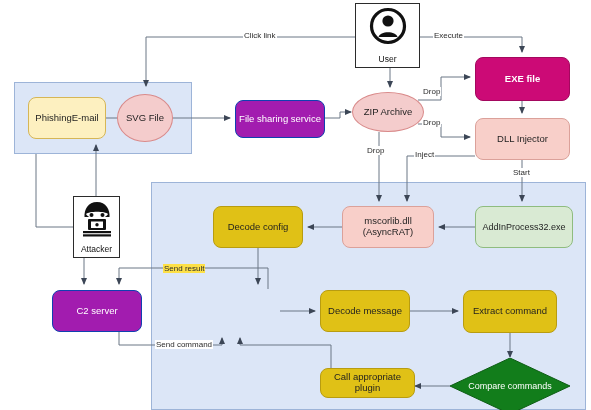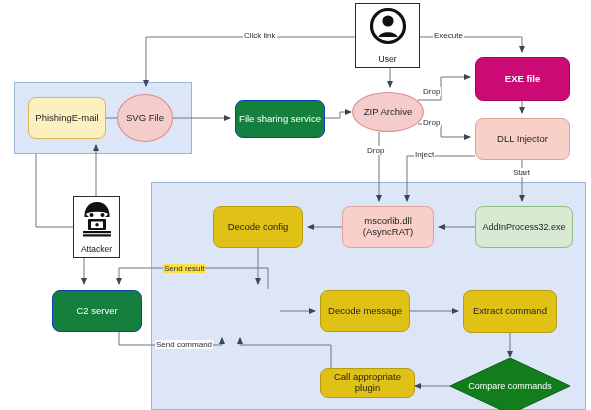--- a/index.html
+++ b/index.html
@@ -12,21 +12,21 @@
 
   .node{position:absolute;box-sizing:border-box;display:flex;align-items:center;
         justify-content:center;text-align:center;line-height:1.15;}
   .node span{display:block;pointer-events:none;}
 
   .rr{border-radius:8px;}
   .ell{border-radius:50%;}
 
   .n-yellowbox{background:#fdf0c0;border:1px solid #d6b656;color:#1f1f1f;font-size:9.5px;}
   .n-pinkell{background:#f4cccc;border:1px solid #d98a8a;color:#1f1f1f;font-size:9.5px;}
-  .n-blue{background:#15803d;border:1px solid #1040b0;color:#ffffff;font-size:9.5px;}
+  .n-blue{background:#a21caf;border:1px solid #1040b0;color:#ffffff;font-size:9.5px;}
   .n-magenta{background:#cc0a76;border:1px solid #a3085e;color:#ffffff;font-size:9.5px;font-weight:bold;}
   .n-pinkbox{background:#f8cfc9;border:1px solid #dba19a;color:#1f1f1f;font-size:9.5px;}
   .n-green{background:#d9ead3;border:1px solid #8fbc7f;color:#1f1f1f;font-size:9px;}
   .n-gold{background:#e0c116;border:1px solid #b89c10;color:#1f1f1f;font-size:9.5px;}
   .n-icon{background:#ffffff;border:1px solid #2b2b2b;color:#111;font-size:8.5px;
           flex-direction:column;justify-content:flex-end;padding-bottom:2px;}
 
   .diamond{position:absolute;}
   .diamond .dlabel{position:absolute;left:0;top:0;width:100%;height:100%;
       display:flex;align-items:center;justify-content:center;color:#fff;font-size:9px;}

